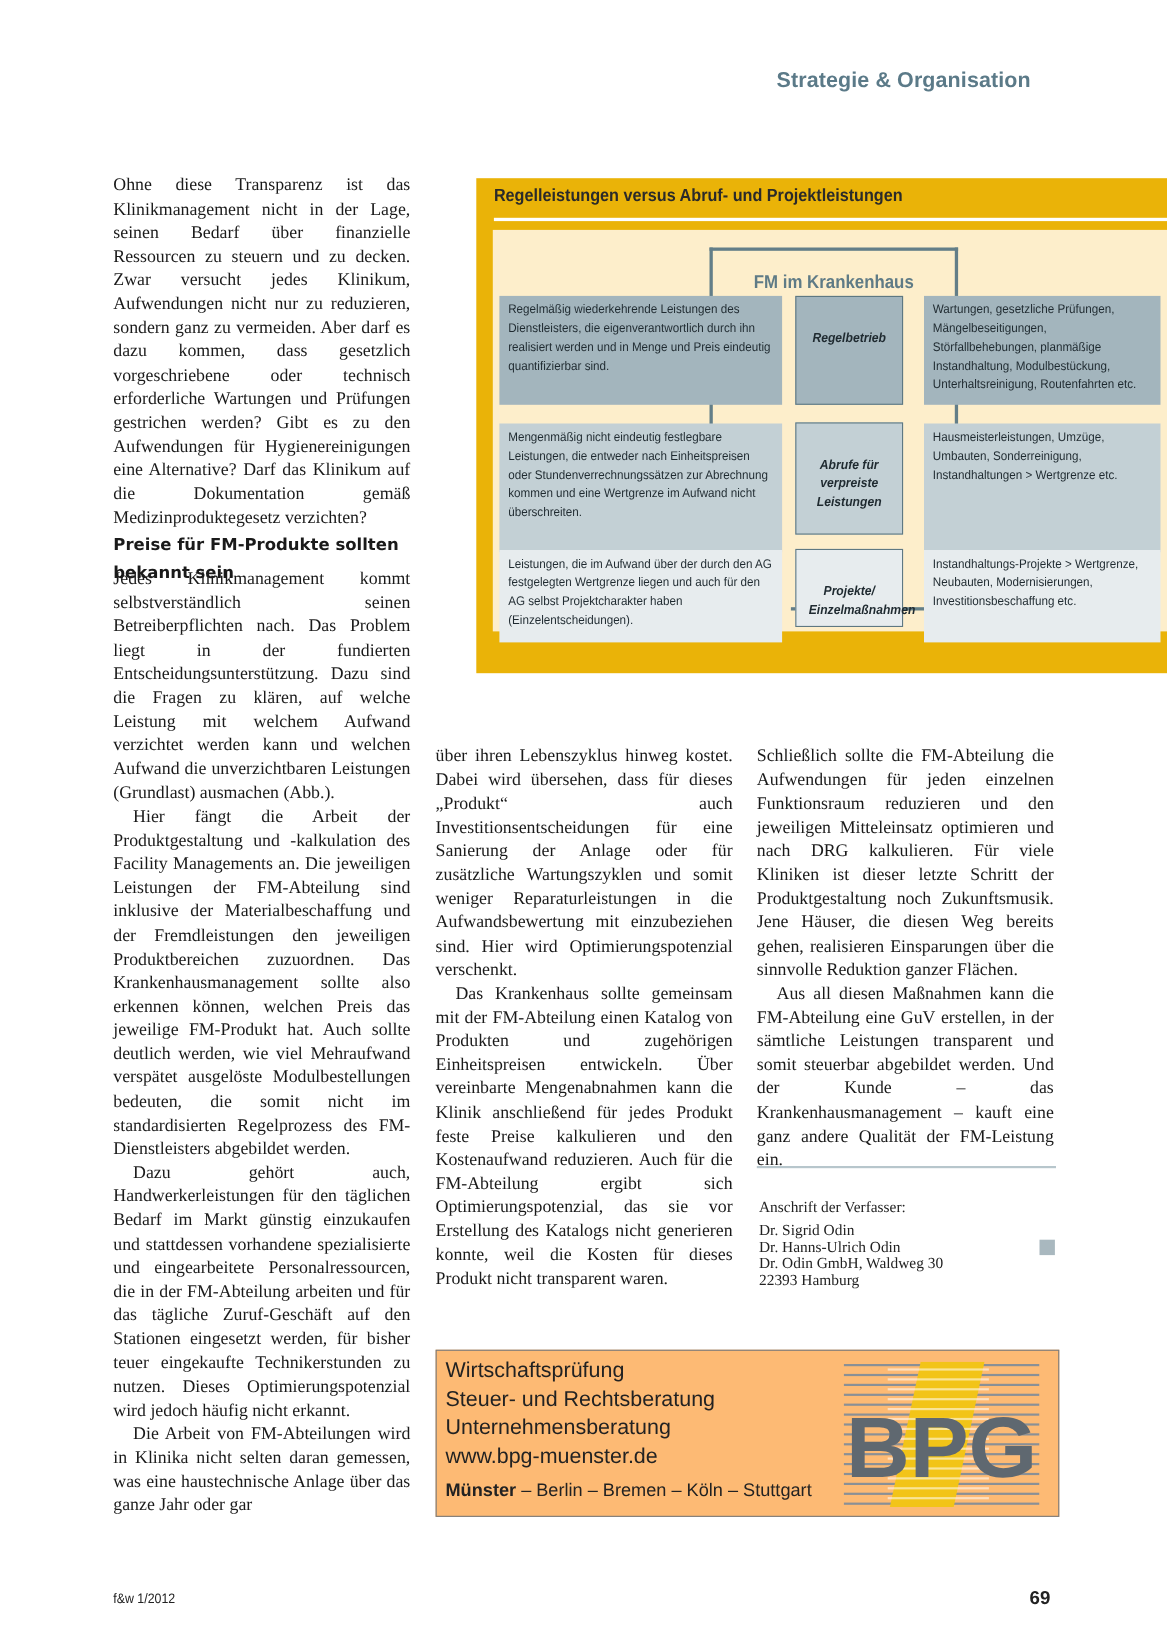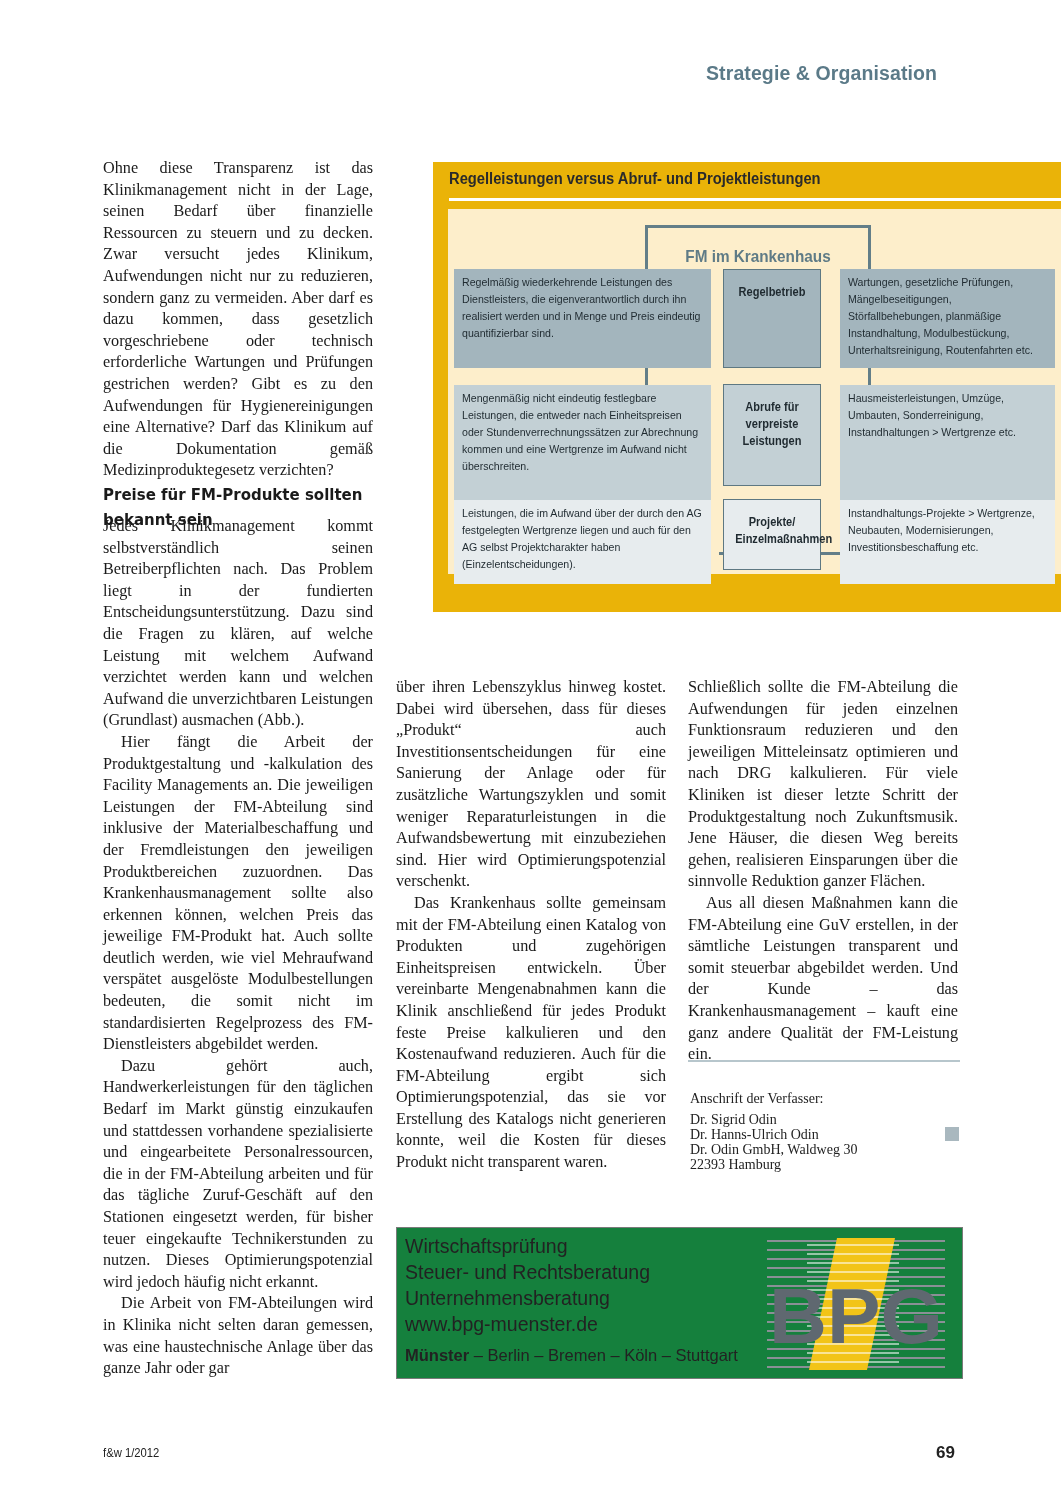--- a/index.html
+++ b/index.html
@@ -46,21 +46,21 @@
     position: absolute; left: 0; width: 226px; top: 22px; text-align: center;
     font-family: "Liberation Sans", sans-serif; font-weight: bold; font-size: 17px; color: #5f7b86;
     transform: scaleX(0.9);
   }
 
   .box {
     position: absolute; font-family: "Liberation Sans", sans-serif; font-size: 11.4px; line-height: 17px;
     color: #1f2a30; padding: 5px 8px 0 8px;
   }
   .box span { display: block; transform: scaleX(0.93); transform-origin: left top; width: 107%; }
-  .box.mid { text-align: center; font-weight: bold; font-size: 12px; line-height: 17px; border: 1.5px solid #5e7882; padding-top: 14px; }
+  .box.mid { text-align: center; font-weight: bold; font-size: 12px; line-height: 17px; border: 1.5px solid #5e7882; padding-top: 29px; font-style: italic; }
   .box.mid span { transform: scaleX(0.92); transform-origin: center top; width: 100%; }
 
   .r1 { background: #a3b5bd; }
   .r2 { background: #c3d0d5; }
   .r3 { background: #e7ecee; }
 
   .col-left { left: 6px; width: 257px; }
   .col-mid { left: 275px; width: 98px; }
   .col-right { left: 392px; width: 215px; }
 
@@ -69,21 +69,21 @@
   .row2.mid { top: 175px; height: 102px; }
   .row3 { top: 291px; height: 84px; }
   .row3.mid { top: 290px; height: 71px; }
   .figure-inner .row1, .figure-inner .row2, .figure-inner .row3 { }
 
   .addr-rule { position: absolute; left: 688px; top: 1060px; width: 272px; height: 2px; background: #b7c6cc; }
   .addr { position: absolute; left: 690px; top: 1065px; font-size: 14px; line-height: 15px; color: #222; margin-top: 26px; }
   .addr .lbl { margin-bottom: 6px; }
   .end-square { position: absolute; left: 945px; top: 1127px; width: 14px; height: 14px; background: #a9b8bf; }
 
-  .ad { position: absolute; left: 396px; top: 1227px; width: 567px; height: 152px; border: 1.5px solid #7a7a7a; background: #15803d; }
+  .ad { position: absolute; left: 396px; top: 1227px; width: 567px; height: 152px; border: 1.5px solid #7a7a7a; background: #fdba74; }
   .ad-lines { position: absolute; left: 8px; top: 5px; font-family: "Liberation Sans", sans-serif; font-size: 19.5px; line-height: 26px; color: #222; }
   .ad-cities { position: absolute; left: 8px; top: 118px; font-family: "Liberation Sans", sans-serif; font-size: 16.5px; color: #222; white-space: nowrap; }
   .ad-cities b { font-weight: bold; }
   .logo { position: absolute; left: 370px; top: 10px; width: 178px; height: 132px; }
 
   .footer-left { position: absolute; left: 103px; top: 1446px; font-family: "Liberation Sans", sans-serif; font-size: 12.5px; color: #222; transform: scaleX(0.9); transform-origin: left top; }
   .footer-right { position: absolute; left: 936px; top: 1443px; font-family: "Liberation Sans", sans-serif; font-weight: bold; font-size: 17px; color: #222; }
 </style>
 </head>
 <body>

